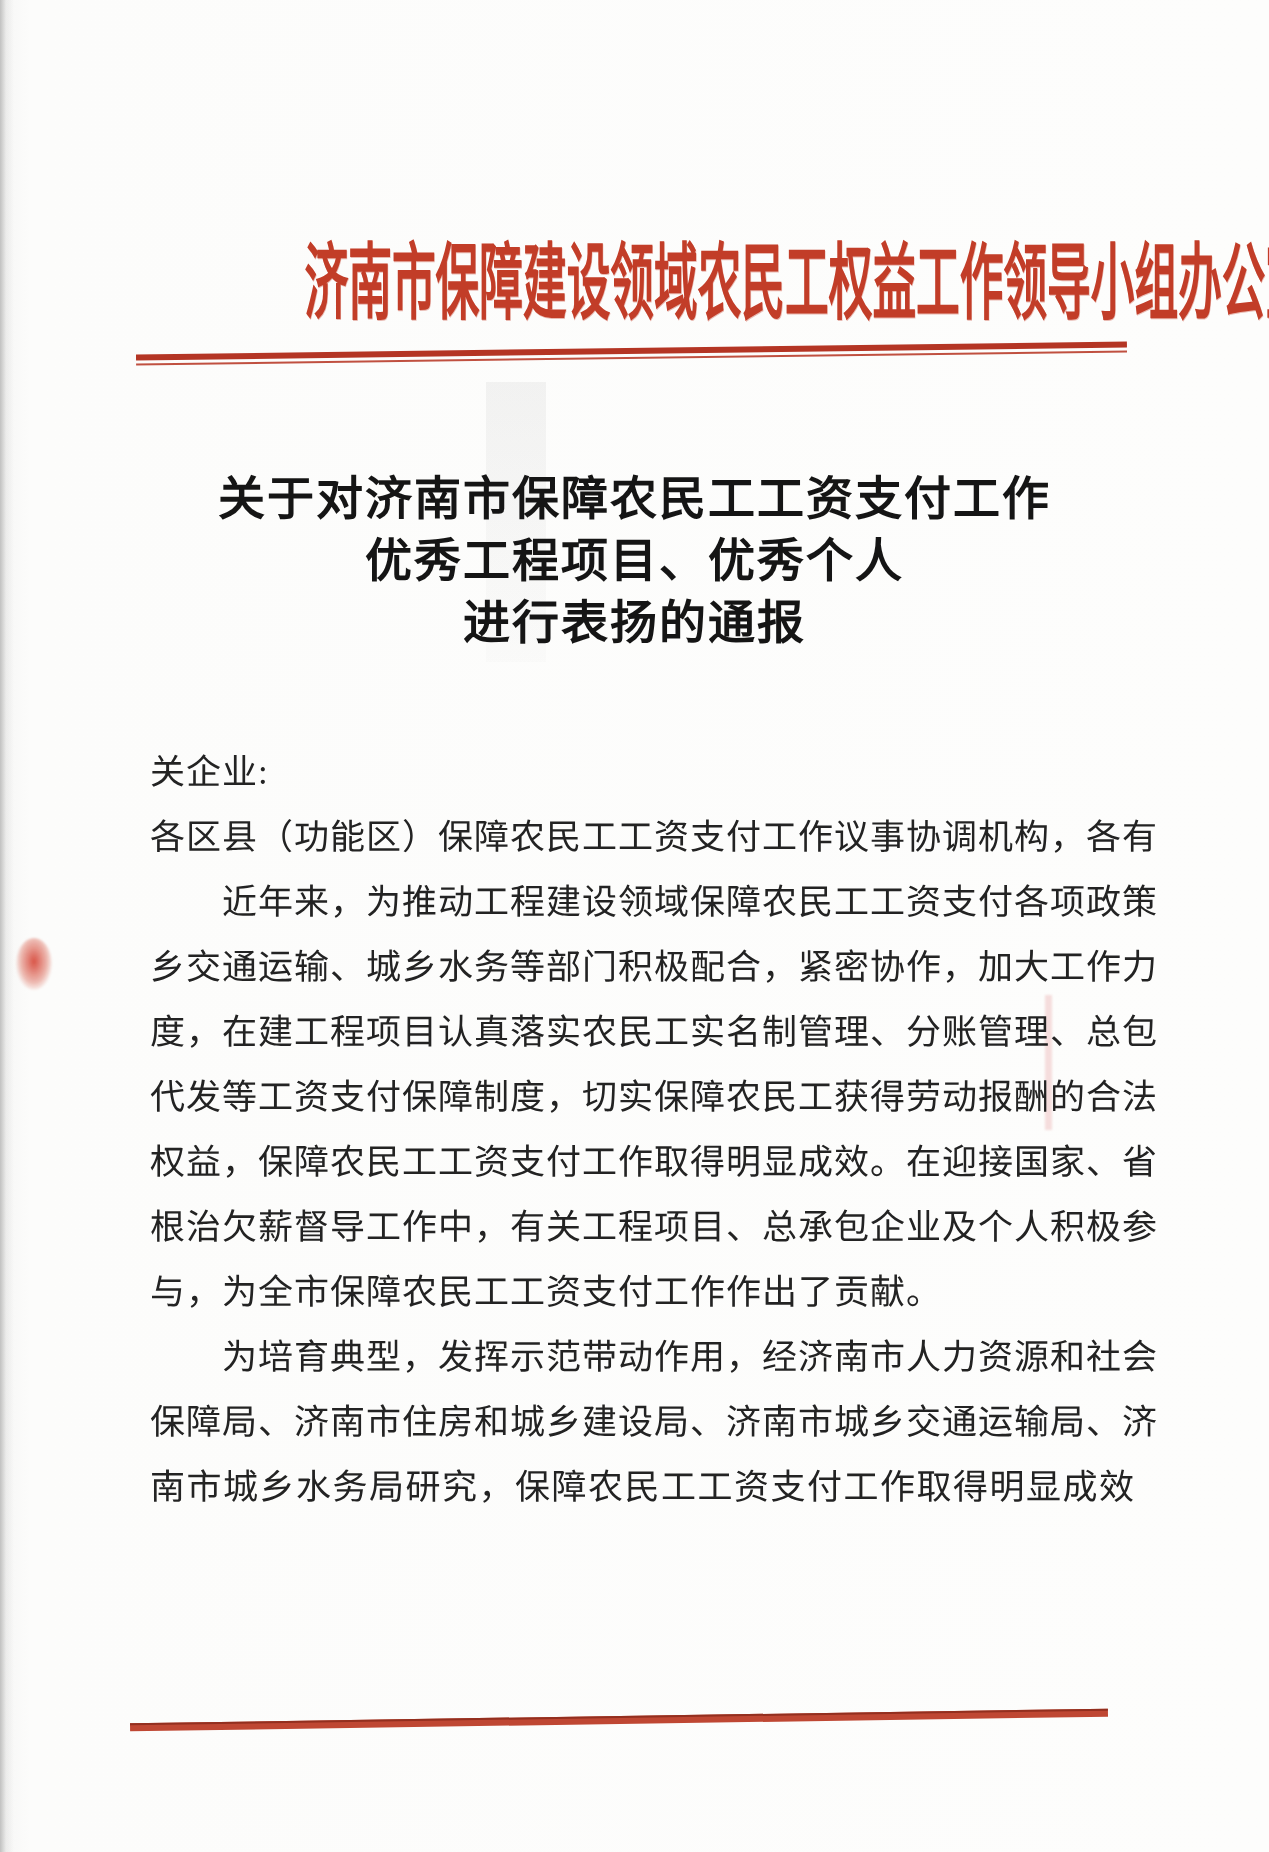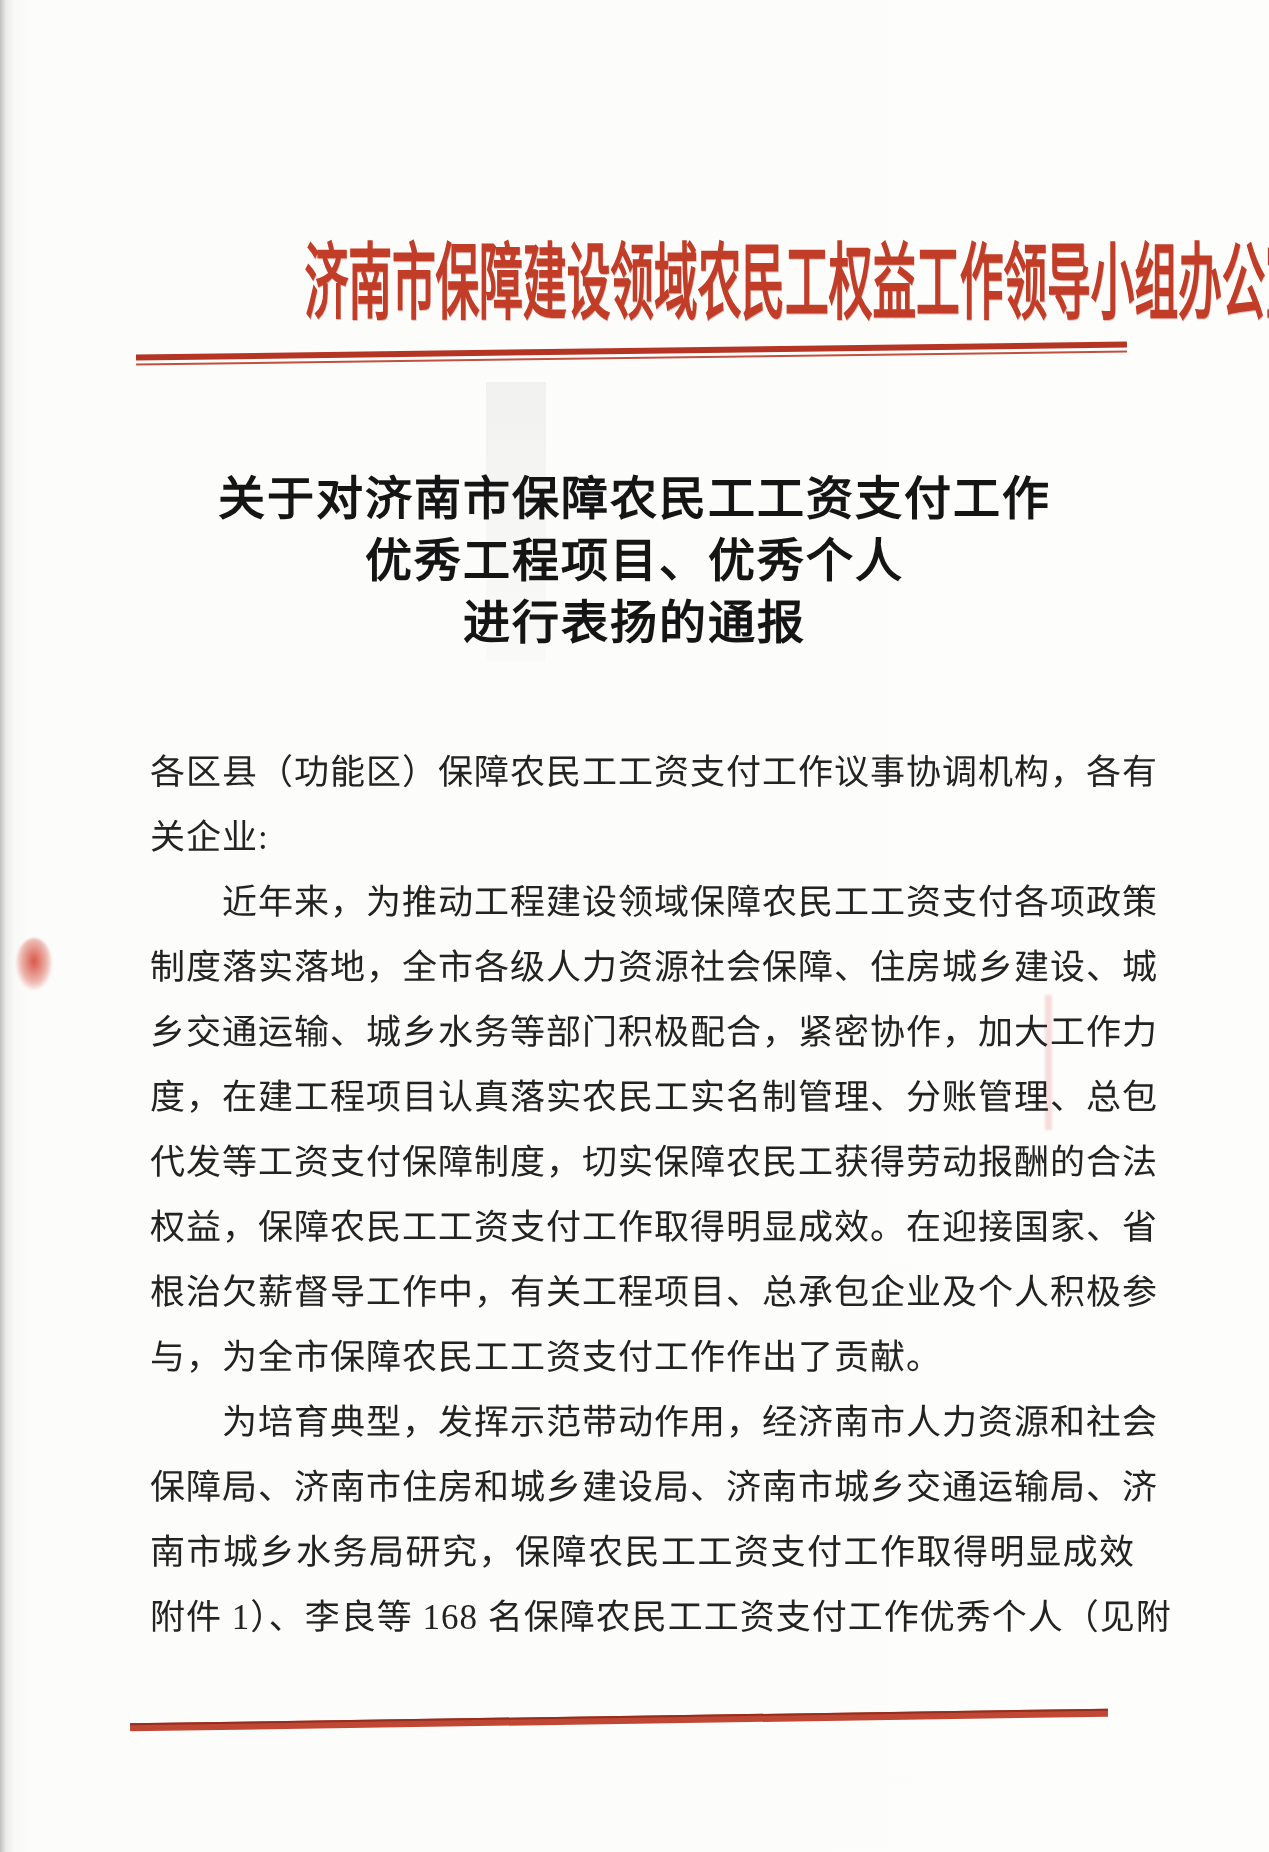--- a/index.html
+++ b/index.html
@@ -134,31 +134,29 @@
 
   <div class="rule-top"></div>
 
   <div class="doc-title">
     <div>关于对济南市保障农民工工资支付工作</div>
     <div>优秀工程项目、优秀个人</div>
     <div>进行表扬的通报</div>
   </div>
 
   <div class="doc-body" id="doc-body">
+      <div class="body-line flush">关企业:</div>
       <div class="body-line">各区县（功能区）保障农民工工资支付工作议事协调机构，各有</div>
-      <div class="body-line flush">关企业:</div>
       <div class="body-line indent">近年来，为推动工程建设领域保障农民工工资支付各项政策</div>
-      <div class="body-line">制度落实落地，全市各级人力资源社会保障、住房城乡建设、城</div>
       <div class="body-line">乡交通运输、城乡水务等部门积极配合，紧密协作，加大工作力</div>
       <div class="body-line">度，在建工程项目认真落实农民工实名制管理、分账管理、总包</div>
       <div class="body-line">代发等工资支付保障制度，切实保障农民工获得劳动报酬的合法</div>
       <div class="body-line">权益，保障农民工工资支付工作取得明显成效。在迎接国家、省</div>
       <div class="body-line">根治欠薪督导工作中，有关工程项目、总承包企业及个人积极参</div>
       <div class="body-line flush">与，为全市保障农民工工资支付工作作出了贡献。</div>
       <div class="body-line indent">为培育典型，发挥示范带动作用，经济南市人力资源和社会</div>
       <div class="body-line">保障局、济南市住房和城乡建设局、济南市城乡交通运输局、济</div>
       <div class="body-line">南市城乡水务局研究，保障农民工工资支付工作取得明显成效</div>
-      <div class="body-line">附件 1）、李良等 168 名保障农民工工资支付工作优秀个人（见附</div>
     </div>
 
   <div class="rule-bottom"></div>
 
 </div>
 
 </body></html>

